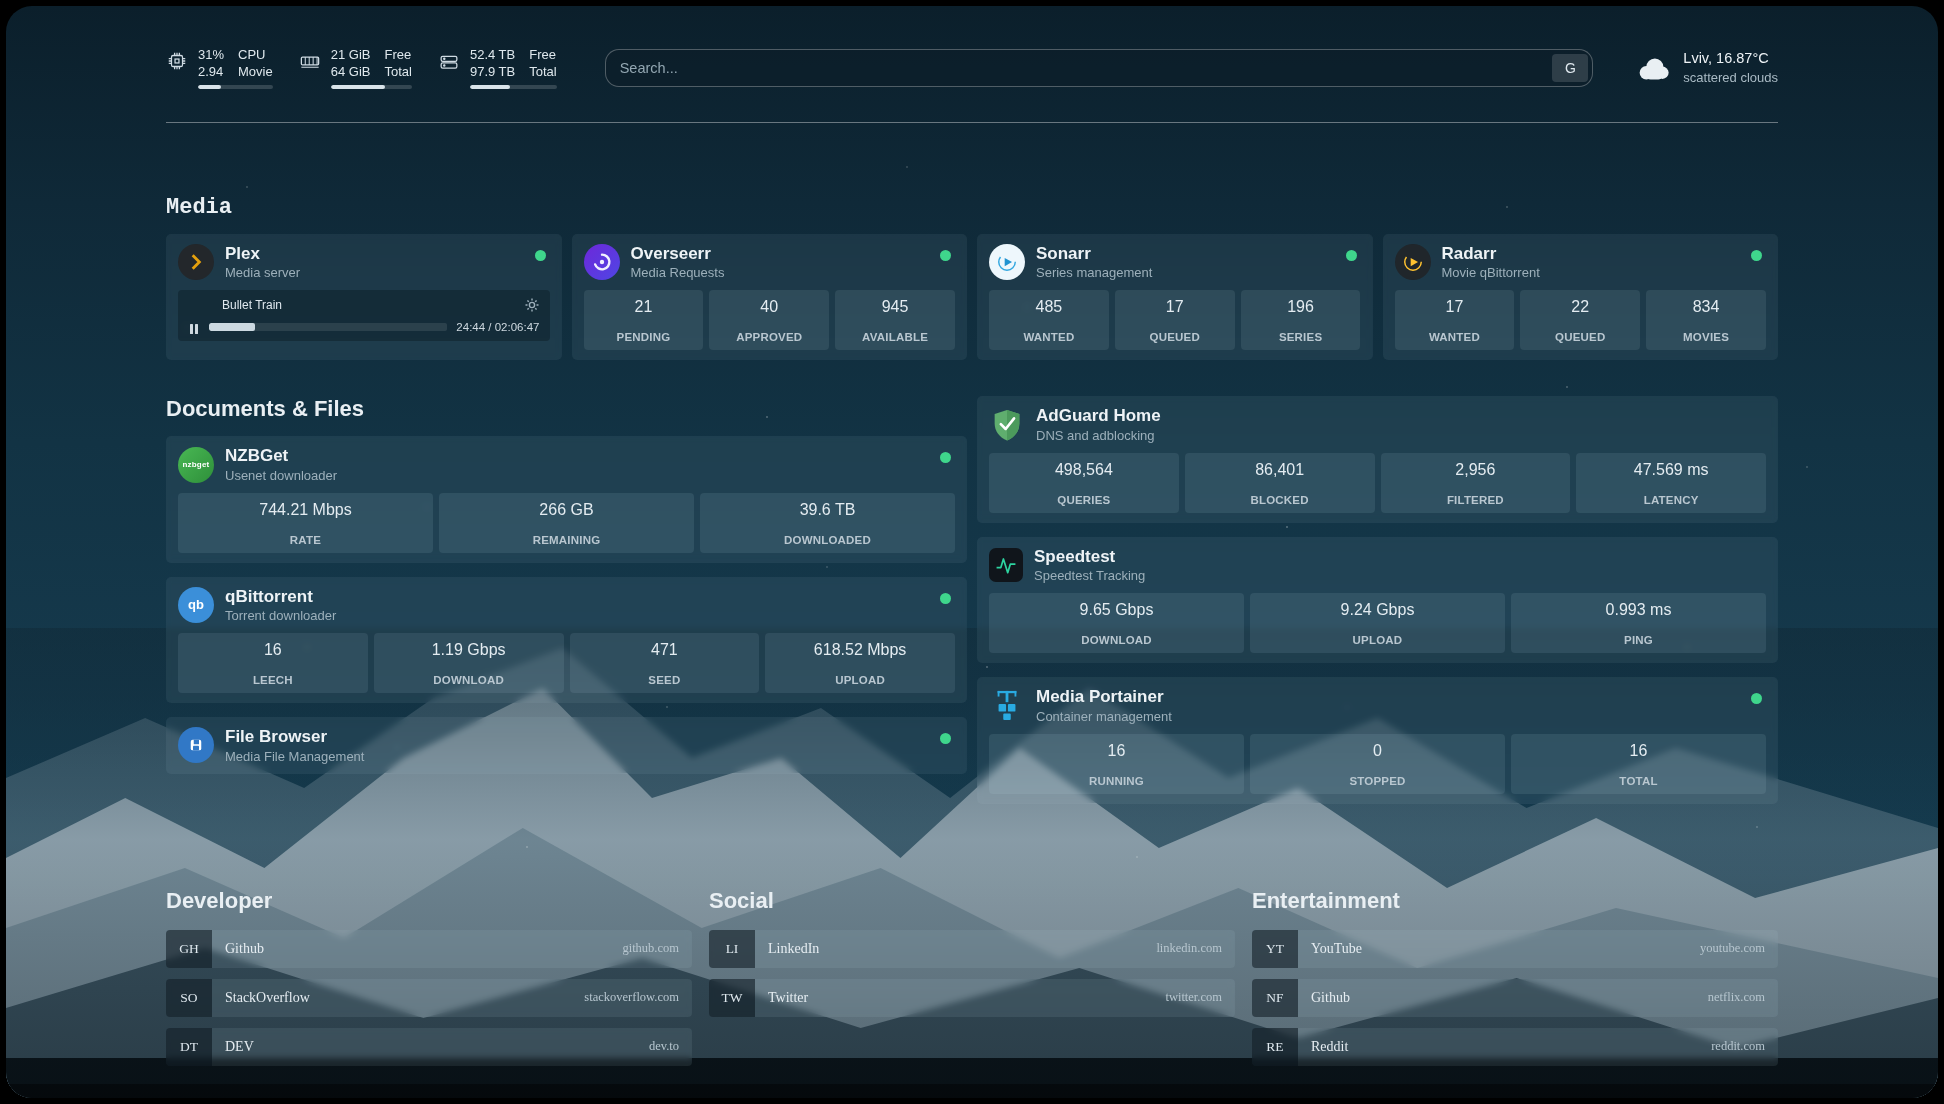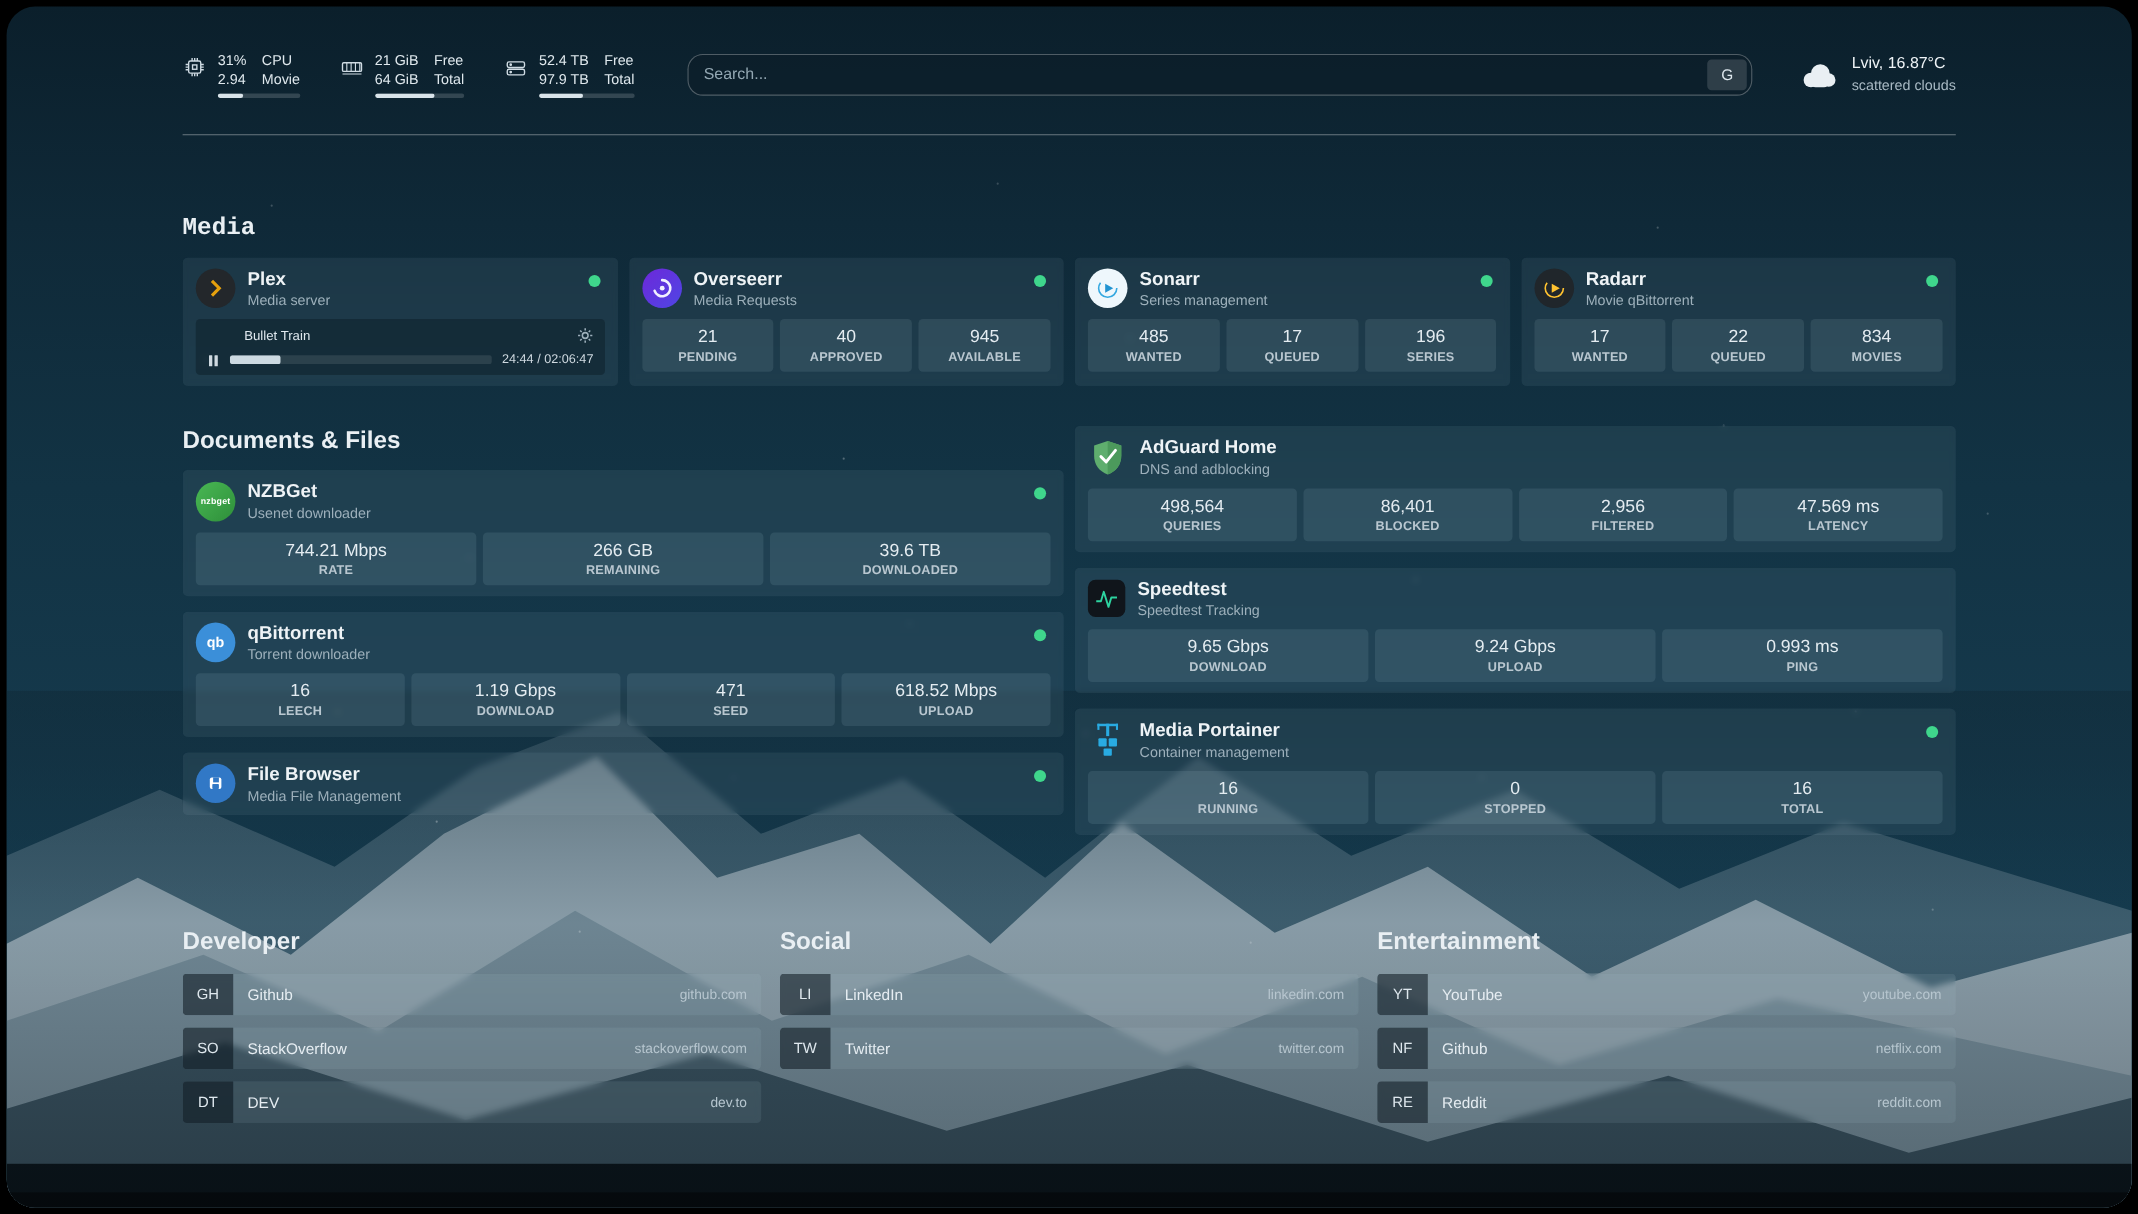--- a/index.html
+++ b/index.html
@@ -18,21 +18,21 @@
       660px 700px 0 rgba(255,255,255,.20), 980px 660px 0 rgba(255,255,255,.28),
       1340px 700px 0 rgba(255,255,255,.22), 1680px 640px 0 rgba(255,255,255,.25),
       240px 180px 0 rgba(255,255,255,.20), 900px 160px 0 rgba(255,255,255,.18),
       1500px 200px 0 rgba(255,255,255,.22), 520px 840px 0 rgba(255,255,255,.25),
       1130px 850px 0 rgba(255,255,255,.20), 1750px 820px 0 rgba(255,255,255,.22),
       390px 740px 0 rgba(255,255,255,.30), 820px 560px 0 rgba(255,255,255,.18); }
   .content { position:relative; padding:0 160px; color:#e8eef2; }
 
   
   .topbar { margin-top:36px; height:52px; display:flex; align-items:center; }
-  .resources { display:flex; gap:36px;align-items:center; }
+  .resources { display:flex; gap:26px;align-items:center; }
   .res { display:flex; align-items:flex-start; gap:10px; }
   .res-icon { width:22px; height:28px; display:flex; align-items:center; color:#cfdbe3; }
   .res-body { display:flex; flex-direction:column; }
   .res-cols { display:flex; gap:14px; font-size:13px; line-height:1.3; color:#dfe8ed; }
   .res-col div { white-space:nowrap; }
   .res-bar { margin-top:5px; height:4px; border-radius:2px; background:rgba(255,255,255,.16); overflow:hidden; }
   .res-fill { height:100%; background:#d9e3e9; border-radius:2px; }
 
   .search-wrap { flex:1; margin:0 40px 0 48px; position:relative; }
   .search-input { width:100%; height:38px; background:rgba(13,30,40,.55); border:1px solid rgba(255,255,255,.28);
@@ -57,21 +57,21 @@
   .card { flex:1; position:relative; background:rgba(186,215,230,.08); border-radius:5px;
     padding:10px 12px 10px; backdrop-filter:blur(3px); cursor:pointer; }
   .dot { position:absolute; top:16px; right:16px; width:11px; height:11px; border-radius:50%; background:#3fd68c; }
   .chead { display:flex; align-items:center; gap:11px; margin-bottom:10px; padding-right:26px; }
   .sicon { width:36px; height:36px; flex:none; display:flex; align-items:center; justify-content:center; }
   .ctitle { font-size:17px; font-weight:700; color:#eef3f6; line-height:1.2; }
   .cdesc  { font-size:13px; color:#9db0bb; margin-top:1px; }
   .stats { display:flex; gap:6px; }
   .stat { flex:1; background:rgba(200,225,238,.10); border-radius:4px; text-align:center; padding:8px 4px 7px; }
   .stat .v { font-size:16px; color:#e4ecf1; white-space:nowrap; }
-  .stat .l { font-size:11.5px; font-weight:700; color:#b9c7d0; margin-top:3px; letter-spacing:.2px; }
+  .stat .l { font-size:11.5px; font-weight:700; color:#b9c7d0; margin-top:15px; letter-spacing:.2px; }
 
   
   .np { background:rgba(6,18,26,.35); border-radius:4px; padding:7px 10px 8px; }
   .np-row1 { display:flex; align-items:center; justify-content:space-between; }
   .np-title { font-size:12px; color:#dfe8ee;margin-left:34px; }
   .np-gear { width:16px; height:16px; color:#9db0bb; cursor:pointer; }
   .np-row2 { display:flex; align-items:center; gap:9px; margin-top:8px; }
   .np-pause { width:12px; height:12px; flex:none; cursor:pointer; }
   .np-track { flex:1; height:8px; border-radius:2px; background:rgba(255,255,255,.10); overflow:hidden; }
   .np-fill { height:100%; background:#ccd9e1; border-radius:2px; }
@@ -80,21 +80,21 @@
   .columns { display:flex; gap:10px; margin-top:36px; }
   .col { flex:1; display:flex; flex-direction:column; }
   .col .section-title { margin-bottom:14px; }
   .col .card { flex:none; margin-bottom:14px; }
 
   
   .bookmarks { display:flex; gap:17px; margin-top:70px; }
   .bcol { flex:1; }
   .bcol .section-title { margin-bottom:16px; }
   .brow { display:flex; align-items:center; height:38px; background:rgba(186,215,230,.10); border-radius:4px;
-    margin-bottom:11px; overflow:hidden; cursor:pointer; backdrop-filter:blur(3px); }
+    margin-bottom:11px; overflow:hidden; cursor:pointer; backdrop-filter:blur(3px);font-family:Liberation Serif, serif; }
   .babbr { width:46px; align-self:stretch; background:rgba(6,16,24,.55); display:flex; align-items:center;
     justify-content:center; font-size:13.5px; color:#dfe8ee; flex:none; }
   .bname { margin-left:13px; font-size:14px; color:#e6edf2; }
   .bdomain { margin-left:auto; margin-right:13px; font-size:12.5px; color:#b7c6cf; }
 
   
   .logo-circle { width:36px; height:36px; border-radius:50%; display:flex; align-items:center; justify-content:center; }
   .logo-square { width:34px; height:34px; border-radius:7px; display:flex; align-items:center; justify-content:center; }
 </style>
 </head>

